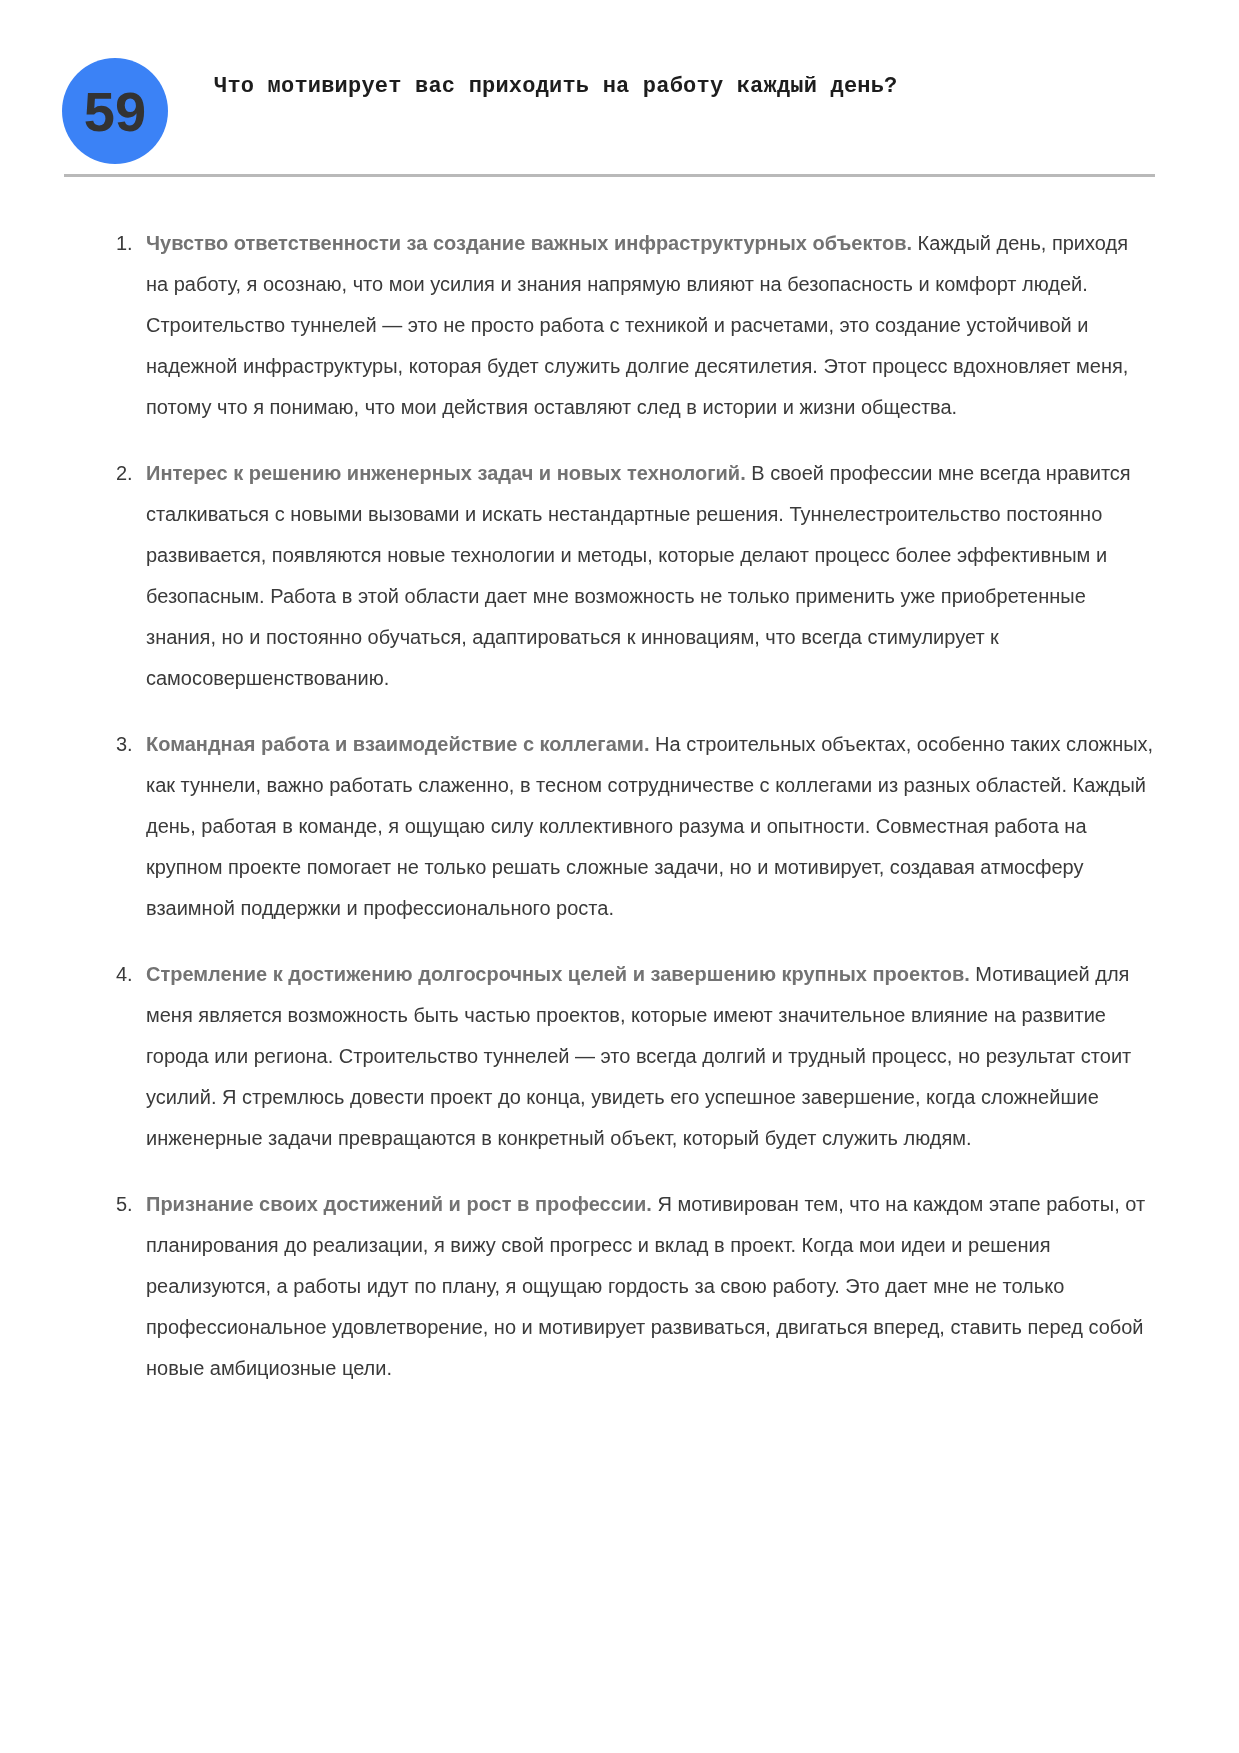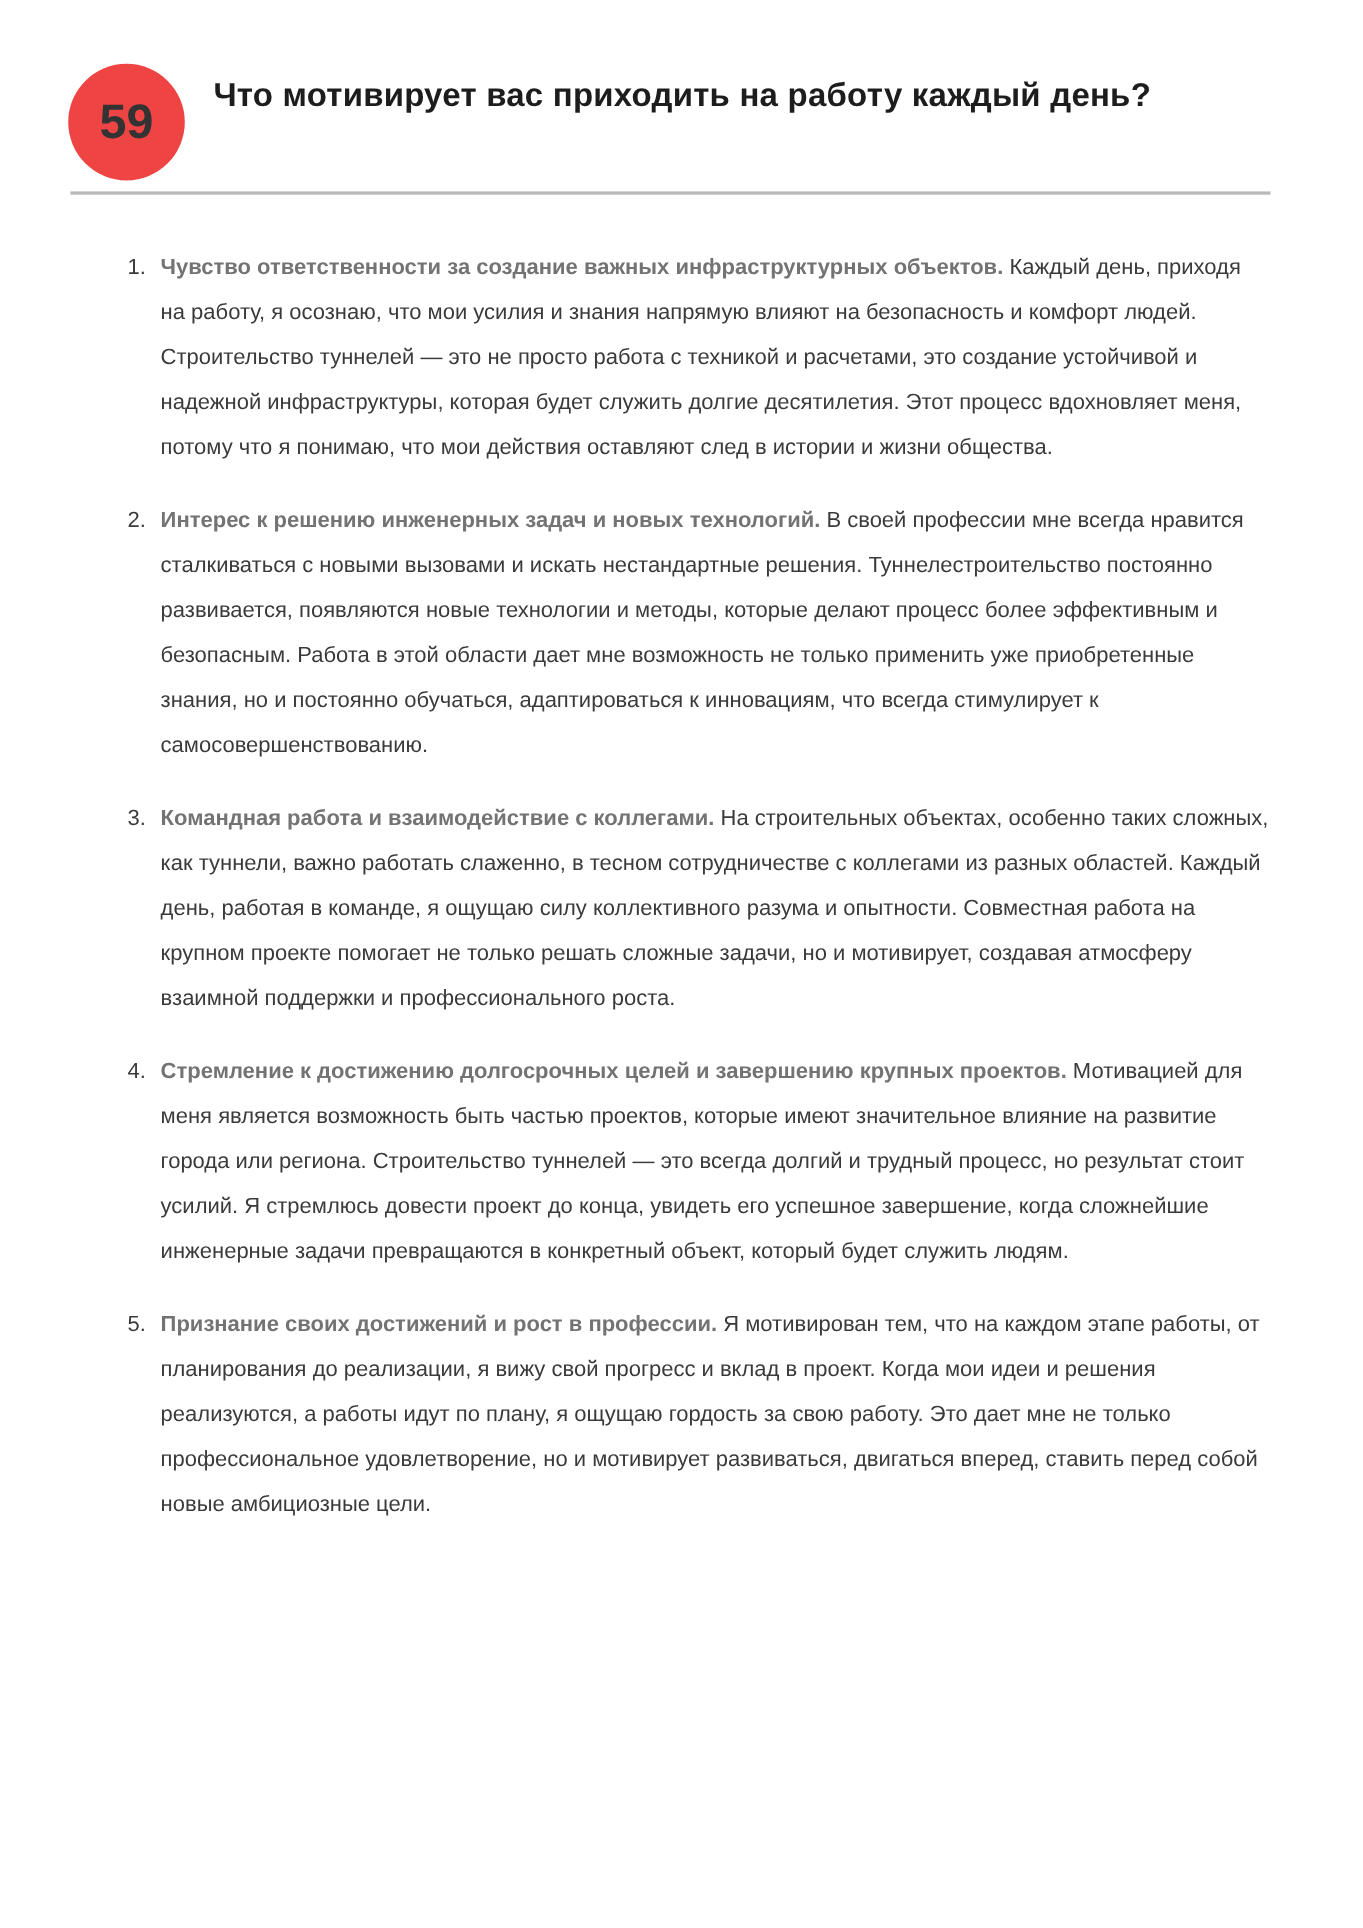--- a/index.html
+++ b/index.html
@@ -18,37 +18,38 @@
   }
   .header {
     display: flex;
     align-items: flex-start;
   }
   .badge {
     flex: 0 0 106px;
     width: 106px;
     height: 106px;
     border-radius: 50%;
-    background: #ef4444;
+    background: #3b82f6;
     display: flex;
     align-items: center;
     justify-content: center;
-    font-size: 44px;
+    font-size: 56px;
     font-weight: 700;
     color: #333333;
   }
   .title {
-    margin-left: 26px;
+    margin-left: 46px;
     margin-top: 2px;
     max-width: 880px;
-    font-size: 30px;
+    font-size: 22px;
     line-height: 53px;
     font-weight: 700;
     color: #1d1d1d;
     letter-spacing: 0.2px;
+    font-family: Liberation Mono, monospace;
   }
   .divider {
     margin-top: 10px;
     margin-left: 2px;
     height: 3px;
     background: #b9b9b9;
   }
   ol.answer-list {
     list-style: none;
     margin-top: 46px;

